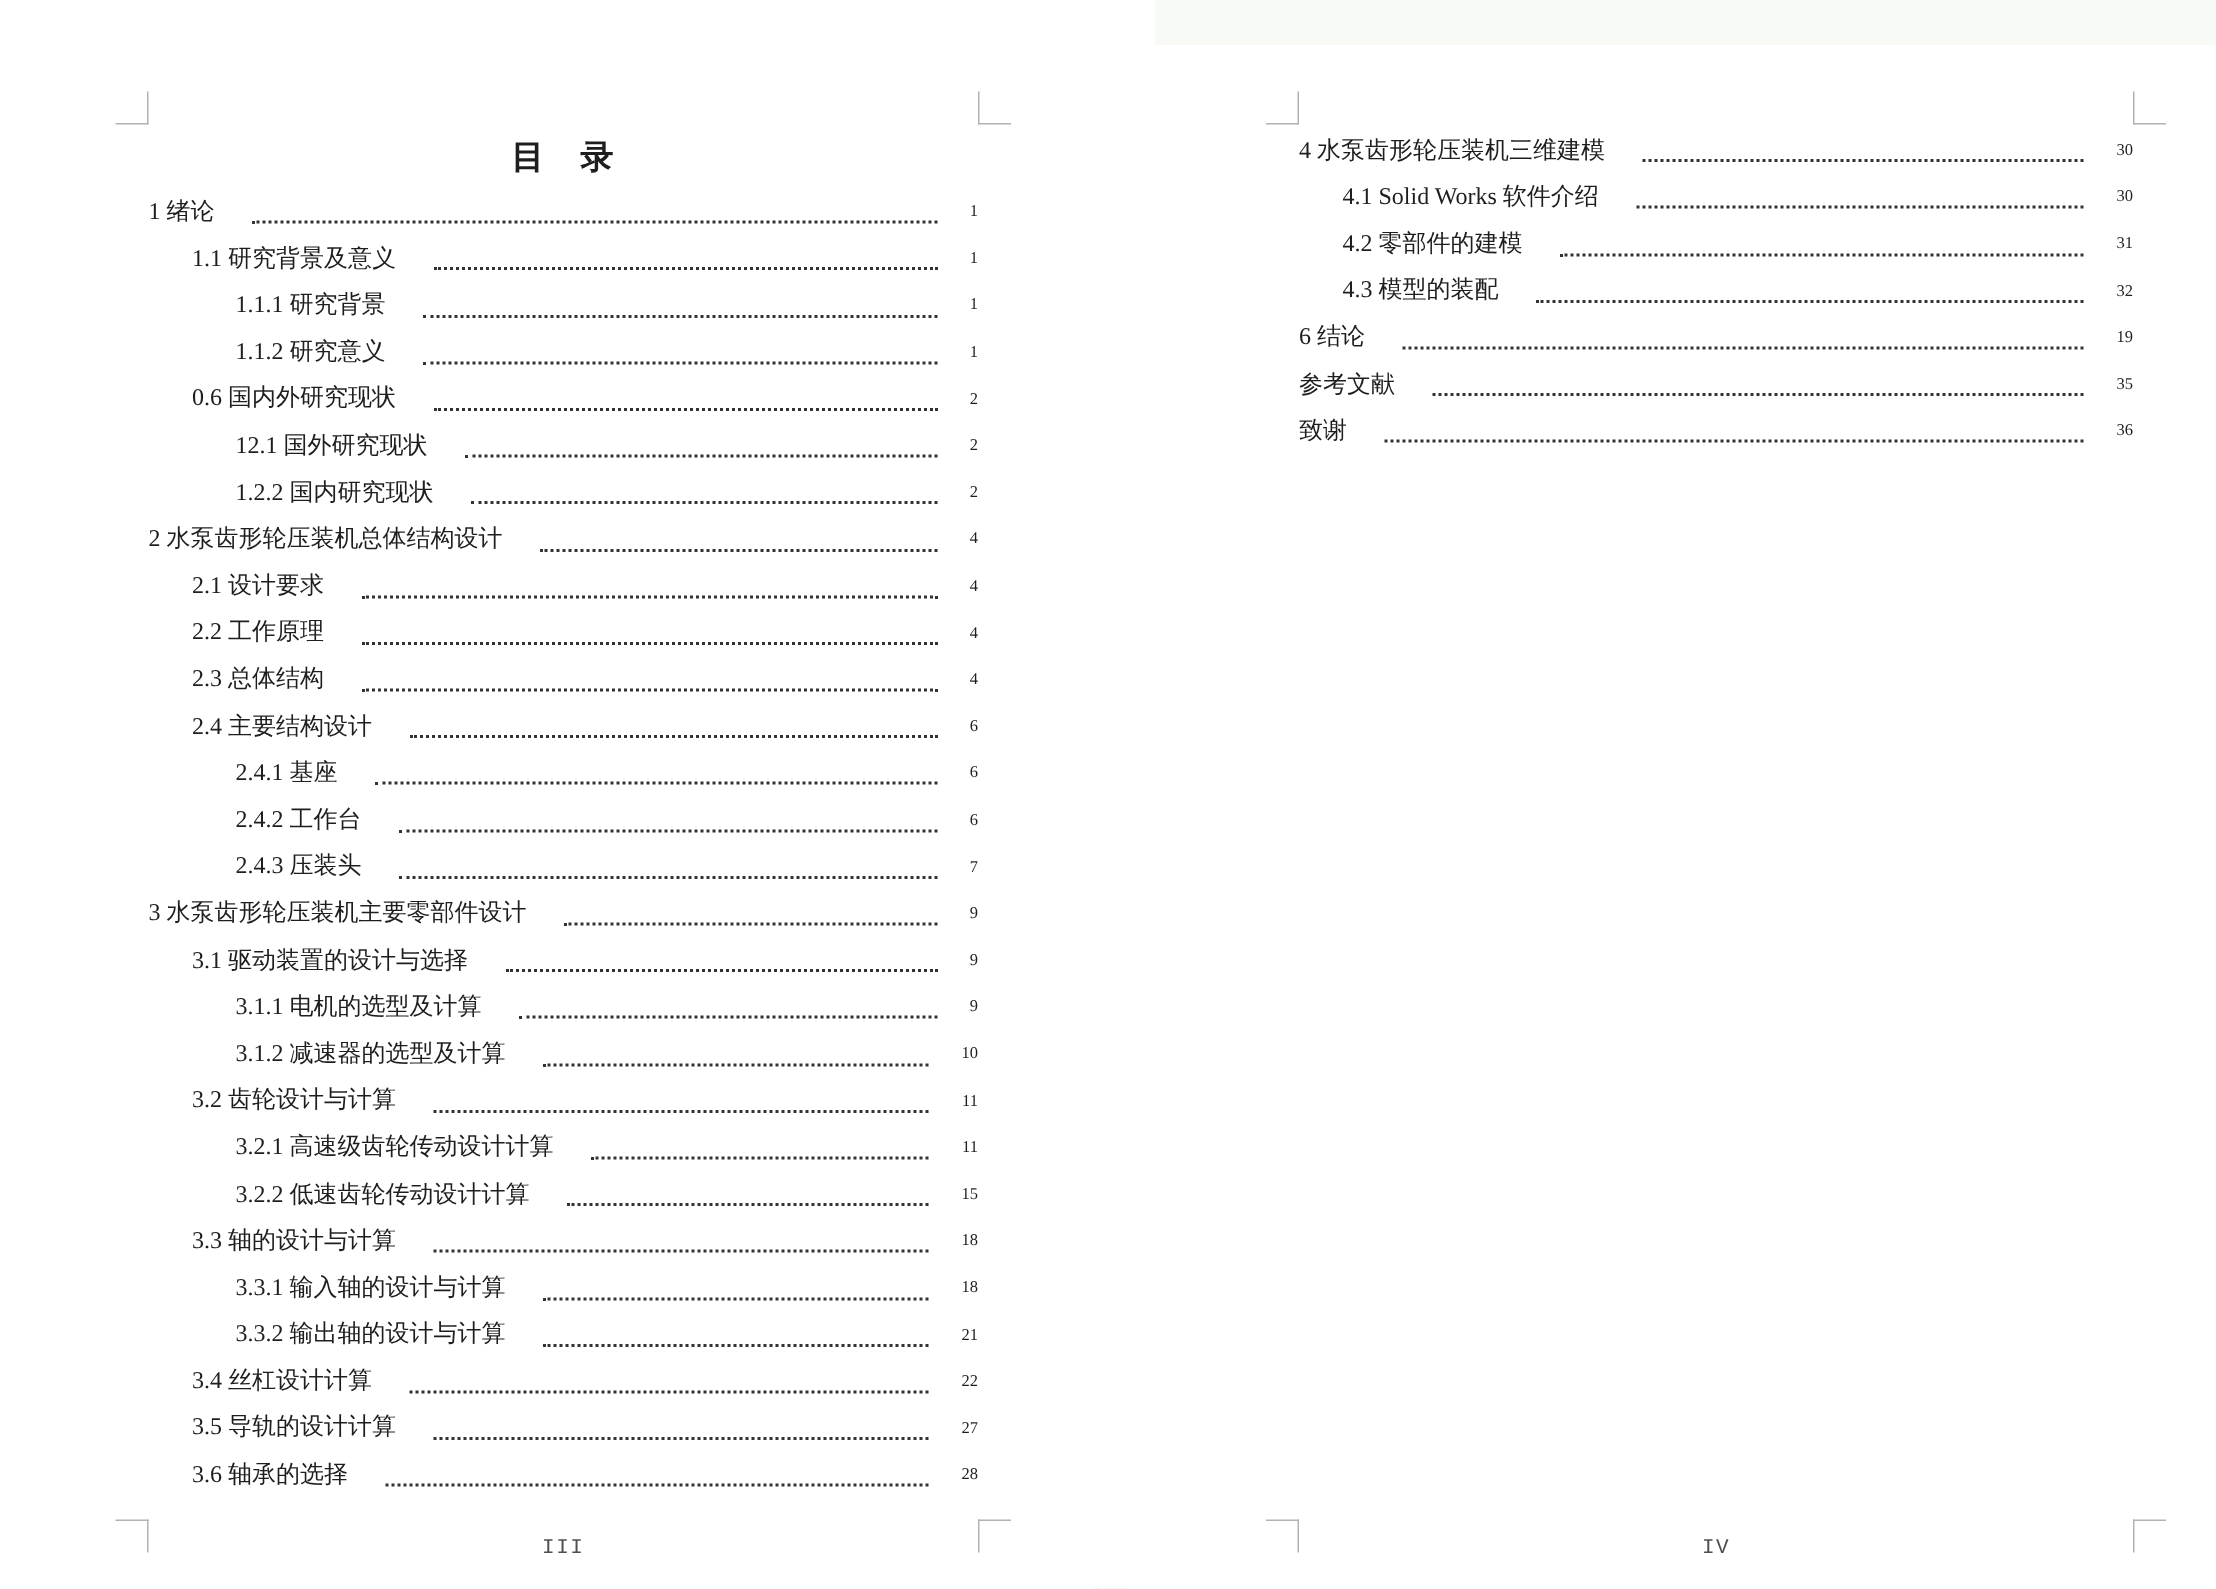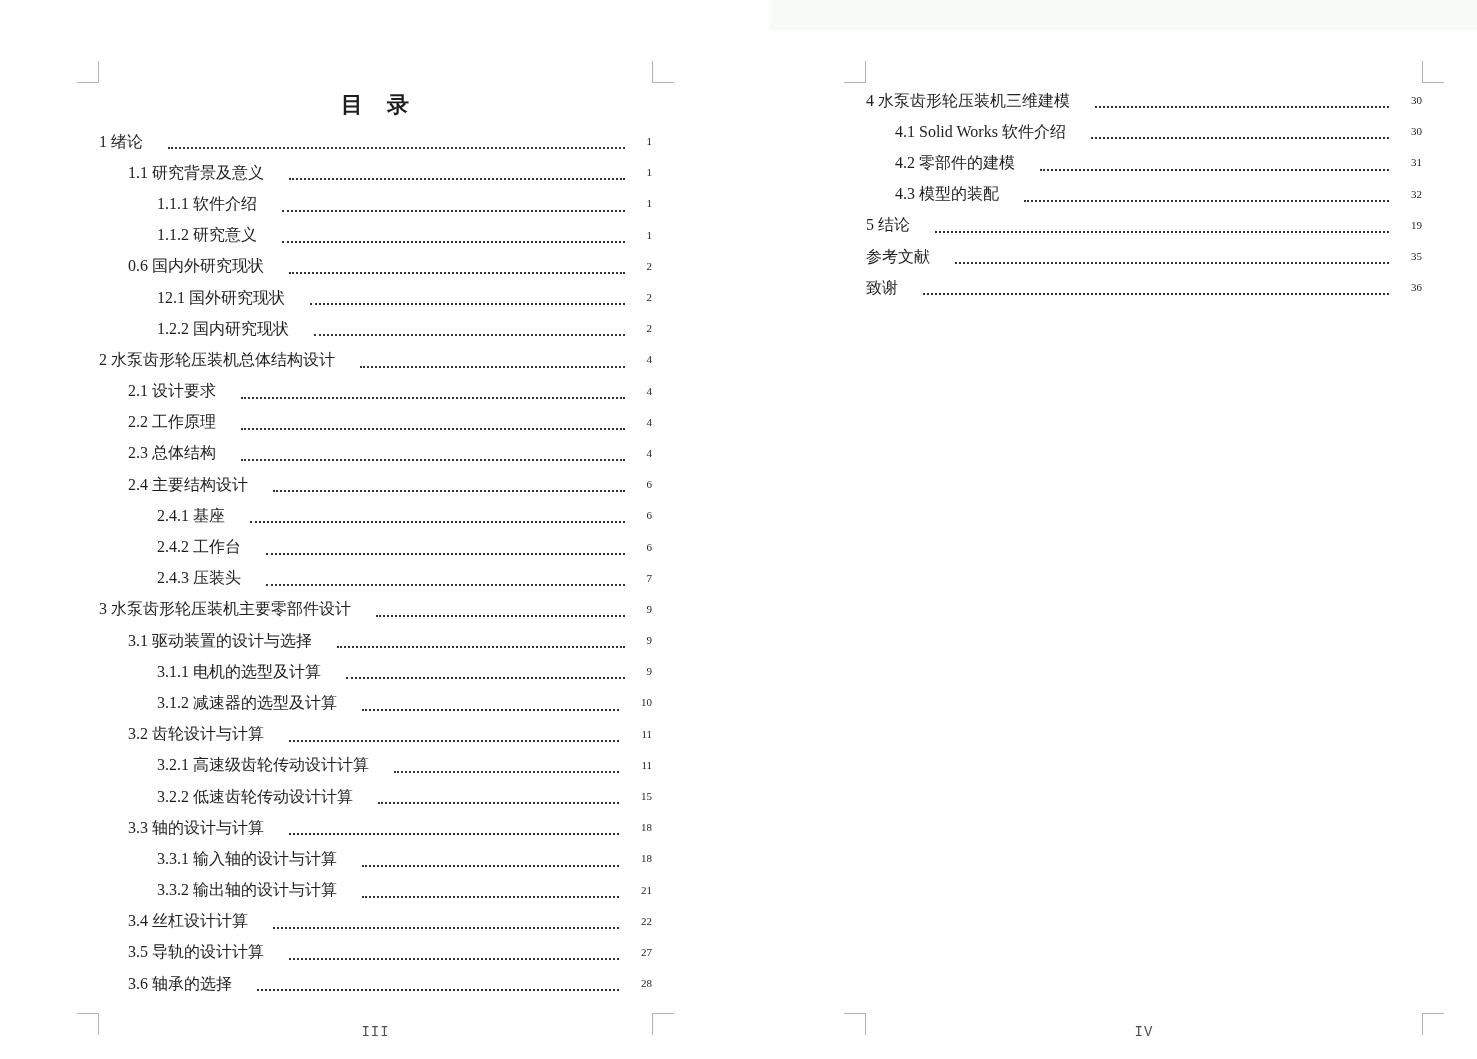--- a/index.html
+++ b/index.html
@@ -70,21 +70,21 @@
         <span class="toc-label">1 绪论</span>
         <span class="toc-leader"></span>
         <span class="toc-page">1</span>
       </div>
       <div class="toc-row level-2">
         <span class="toc-label">1.1 研究背景及意义</span>
         <span class="toc-leader"></span>
         <span class="toc-page">1</span>
       </div>
       <div class="toc-row level-3">
-        <span class="toc-label">1.1.1 软件介绍</span>
+        <span class="toc-label">1.1.1 研究背景</span>
         <span class="toc-leader"></span>
         <span class="toc-page">1</span>
       </div>
       <div class="toc-row level-3">
         <span class="toc-label">1.1.2 研究意义</span>
         <span class="toc-leader"></span>
         <span class="toc-page">1</span>
       </div>
       <div class="toc-row level-2">
         <span class="toc-label">0.6 国内外研究现状</span>
@@ -232,21 +232,21 @@
         <span class="toc-label">4.2 零部件的建模</span>
         <span class="toc-leader"></span>
         <span class="toc-page">31</span>
       </div>
       <div class="toc-row level-2">
         <span class="toc-label">4.3 模型的装配</span>
         <span class="toc-leader"></span>
         <span class="toc-page">32</span>
       </div>
       <div class="toc-row level-1">
-        <span class="toc-label">5 结论</span>
+        <span class="toc-label">6 结论</span>
         <span class="toc-leader"></span>
         <span class="toc-page">19</span>
       </div>
       <div class="toc-row level-1">
         <span class="toc-label">参考文献</span>
         <span class="toc-leader"></span>
         <span class="toc-page">35</span>
       </div>
       <div class="toc-row level-1">
         <span class="toc-label">致谢</span>

